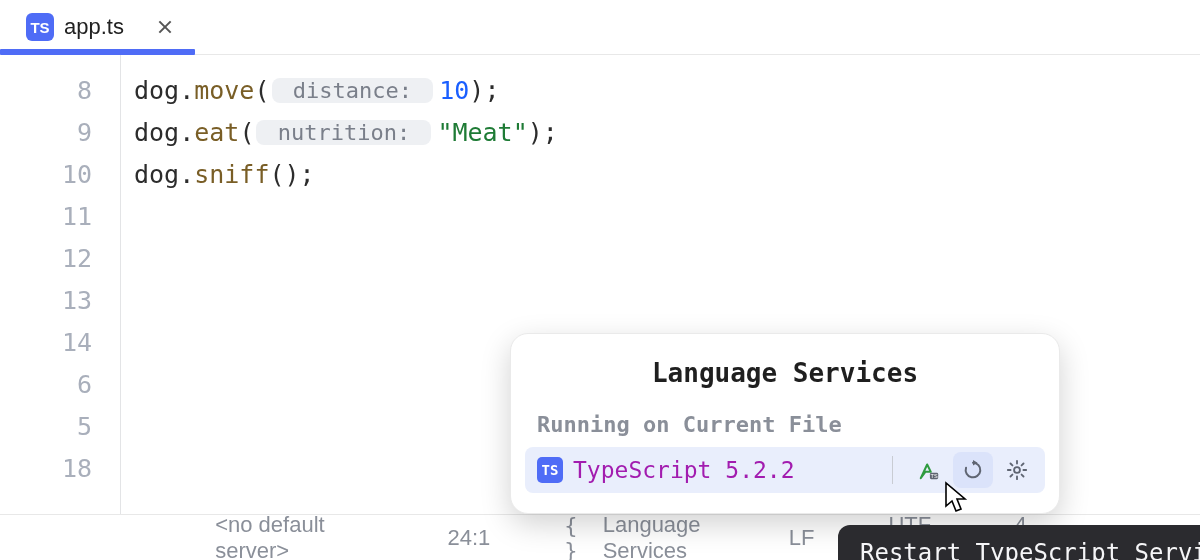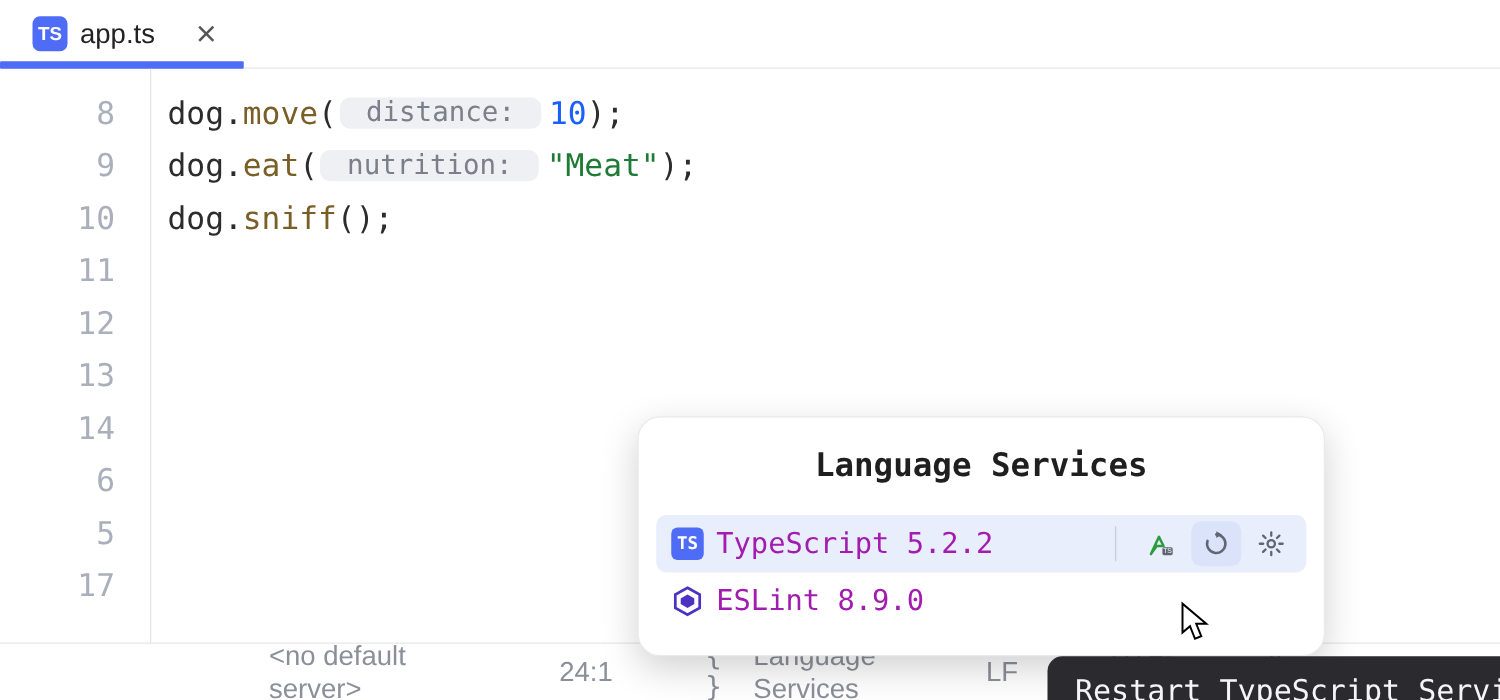--- a/index.html
+++ b/index.html
@@ -77,38 +77,39 @@
     <div class="gutter" id="gutter">
         <div class="ln">8</div>
         <div class="ln">9</div>
         <div class="ln">10</div>
         <div class="ln">11</div>
         <div class="ln">12</div>
         <div class="ln">13</div>
         <div class="ln">14</div>
         <div class="ln">6</div>
         <div class="ln">5</div>
-        <div class="ln">17</div>
+        <div class="ln">18</div>
       </div>
     <div class="gutter-border"></div>
     <div class="code" id="code">
         <div class="line"><span class="tok-obj">dog</span><span class="tok-dot">.</span><span class="tok-method">move</span><span class="tok-punct">(</span><span class="hint"> distance: </span><span class="tok-num">10</span><span class="tok-punct">)</span><span class="tok-punct">;</span></div>
         <div class="line"><span class="tok-obj">dog</span><span class="tok-dot">.</span><span class="tok-method">eat</span><span class="tok-punct">(</span><span class="hint"> nutrition: </span><span class="tok-str">"Meat"</span><span class="tok-punct">)</span><span class="tok-punct">;</span></div>
         <div class="line"><span class="tok-obj">dog</span><span class="tok-dot">.</span><span class="tok-method">sniff</span><span class="tok-punct">(</span><span class="tok-punct">)</span><span class="tok-punct">;</span></div>
         <div class="line"></div>
         <div class="line"></div>
         <div class="line"></div>
         <div class="line"></div>
         <div class="line"></div>
         <div class="line"></div>
         <div class="line"></div>
       </div>
 
     <div class="popup">
       <h2>Language Services</h2>
+      <div class="section-label">Running on Current File</div>
 
       <div class="row sel">
         <span class="ts-badge-sm">TS</span>
         <span class="label">TypeScript 5.2.2</span>
         <span class="sep"></span>
         <span class="icons">
           <span class="iconbtn">
             <svg width="22" height="22" viewBox="0 0 24 24">
                 <path d="M3 21 L10 6 L14 14 L8 14 Z" fill="none" stroke="#2e9b3f" stroke-width="2.2" stroke-linejoin="round"></path>
                 <rect x="13" y="15" width="9" height="7" rx="1.5" fill="#5f6572"></rect>
@@ -123,29 +124,20 @@
           </span>
           <span class="iconbtn">
             <svg width="22" height="22" viewBox="0 0 24 24">
                 <circle cx="12" cy="12" r="3.2" fill="none" stroke="#5f6572" stroke-width="2"></circle>
                 <path d="M12 2v3M12 19v3M2 12h3M19 12h3M4.9 4.9l2.1 2.1M17 17l2.1 2.1M19.1 4.9 17 7M7 17l-2.1 2.1" stroke="#5f6572" stroke-width="2" stroke-linecap="round"></path>
               </svg>
           </span>
         </span>
       </div>
 
-      <div class="row">
-        <span class="eslint-badge">
-          <svg width="26" height="26" viewBox="0 0 24 24">
-              <polygon points="12,2 21,7 21,17 12,22 3,17 3,7" fill="none" stroke="#4b32c3" stroke-width="2"></polygon>
-              <polygon points="12,7 17,10 17,14 12,17 7,14 7,10" fill="#4b32c3"></polygon>
-            </svg>
-        </span>
-        <span class="label">ESLint 8.9.0</span>
-      </div>
     </div>
 
     <div class="tooltip">Restart TypeScript Service</div>
 
     <span class="cursor">
       <svg width="32" height="38" viewBox="0 0 32 38">
           <path d="M6 3 L6 26 L12 21 L16 31 L21 29 L17 19 L25 19 Z" fill="#fff" stroke="#000" stroke-width="1.6"></path>
         </svg>
     </span>
   </div>

